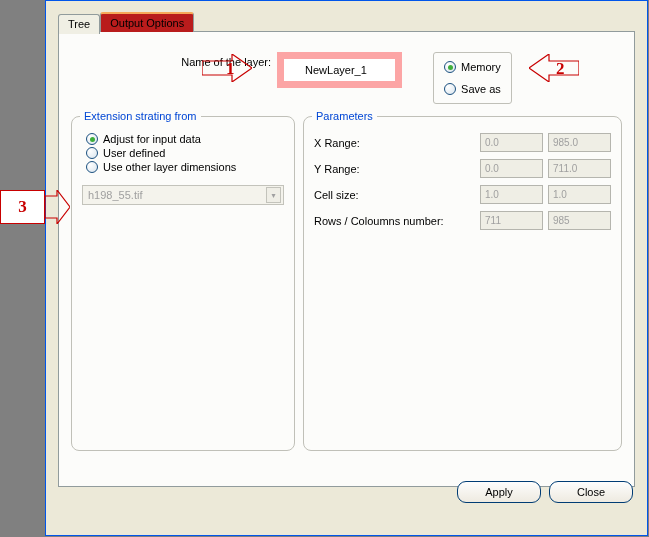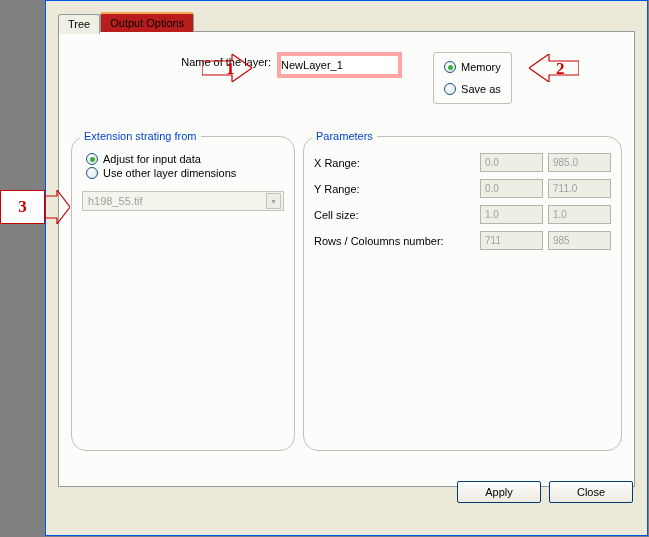--- a/index.html
+++ b/index.html
@@ -100,23 +100,23 @@
     align-items: flex-start;
     justify-content: center;
     gap: 6px;
     margin-bottom: 12px;
     margin-top: 5px;
   }
   .name-label {
     padding-top: 4px;
   }
   .text-input {
-    border: 4px solid #fca5a5;
-    height: 26px;
-    padding: 0 0;
+    border: 7px solid #fca5a5;
+    height: 36px;
+    padding: 0 21px;
     font-family: inherit;
     font-size: 11px;
     box-sizing: border-box;
   }
   .storage-box {
     border: 1px solid #c0c0b8;
     border-radius: 3px;
     padding: 8px 10px;
     margin-left: 25px;
     display: flex;
@@ -146,26 +146,25 @@
     background: #3eae3b;
     border-radius: 50%;
   }
   .cols {
     display: flex;
     gap: 8px;
     height: 335px;
   }
   .fieldset {
     border: 1px solid #c0c0b8;
-    border-radius: 15px;
+    border-radius: 8px;
     padding: 12px 10px 10px 10px;
     box-sizing: border-box;
     position: relative;
     background: #fcfcfa;
-    margin-top: 20px;
   }
   .legend {
     position: absolute;
     top: -7px;
     left: 8px;
     background: #fcfcfa;
     padding: 0 4px;
     color: #0046d5;
     font-size: 11px;
   }
@@ -225,21 +224,21 @@
     position: absolute;
     right: 14px;
     bottom: 10px;
     display: flex;
     gap: 8px;
   }
   .btn {
     width: 84px;
     height: 22px;
     border: 1px solid #003c74;
-    border-radius: 2px;
+    border-radius: 9px;
     background: linear-gradient(#fdfdfd,#eeeae0);
     font-family: inherit;
     font-size: 11px;
     display: flex;
     align-items: center;
     justify-content: center;
     box-sizing: border-box;
   }
   
   .annot {
@@ -309,20 +308,24 @@
       <div class="cols">
         <div class="fieldset col-left">
           <span class="legend">Extension strating from</span>
           <div class="ext-options">
             <div class="radio-row">
               <span class="radio checked"></span>
               <span>Adjust for input data</span>
             </div>
             <div class="radio-row">
               <span class="radio"></span>
+              <span>User defined</span>
+            </div>
+            <div class="radio-row">
+              <span class="radio"></span>
               <span>Use other layer dimensions</span>
             </div>
           </div>
           <div class="combo">
             <span>h198_55.tif</span>
             <span class="combo-btn">▾</span>
           </div>
         </div>
 
         <div class="fieldset col-right">

